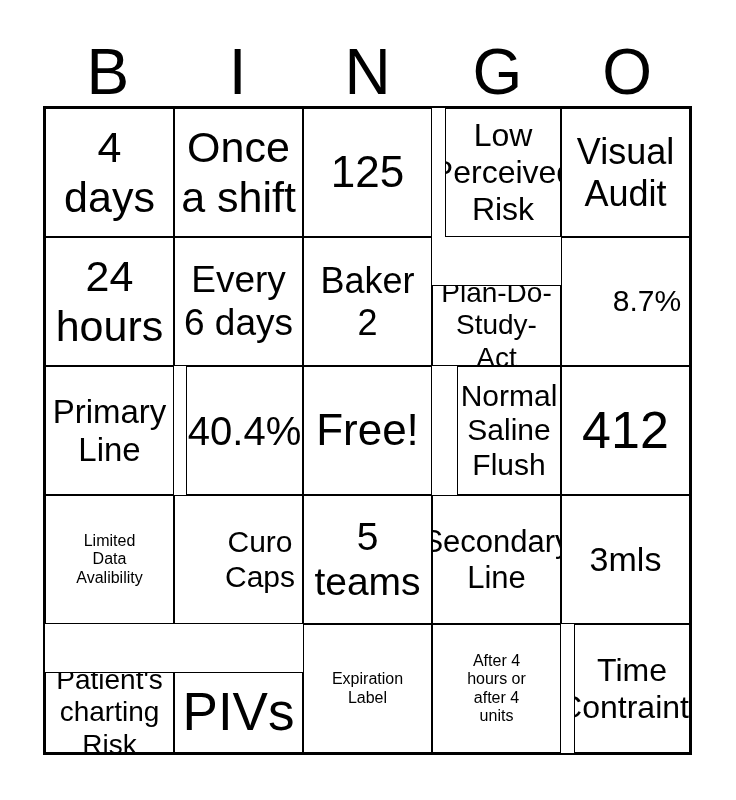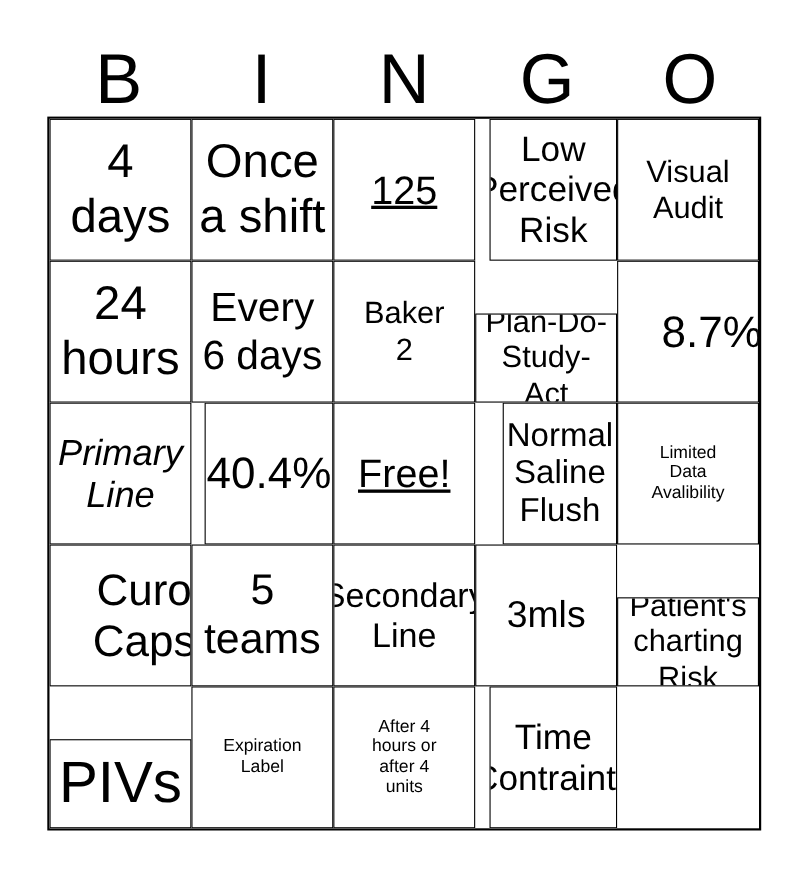--- a/index.html
+++ b/index.html
@@ -47,28 +47,28 @@
     line-height: 1.15;
     padding: 1px;
     overflow: hidden;
     background: #ffffff;
   }
   .fs23 { font-size: 31px; }
   .fs24 { font-size: 16px; }
   .fs25 { font-size: 32px; margin-left: 13px; }
   .fs28 { font-size: 28px; margin-top: 48px; }
   .fs30 { font-size: 30px; margin-left: 25px; }
-  .fs33 { font-size: 33px; font-style: italic; }
+  .fs33 { font-size: 33px; }
   .fs37 { font-size: 37px; }
   .fs39 { font-size: 39px; }
   .fs40 { font-size: 40px; margin-left: 12px; }
-  .fs42 { font-size: 28px; }
+  .fs42 { font-size: 36px; }
   .fs43 { font-size: 43px; }
-  .fs44 { font-size: 36px; text-decoration: underline; }
-  .fs46 { font-size: 40px; padding-left: 44px; }
+  .fs44 { font-size: 44px; }
+  .fs46 { font-size: 30px; padding-left: 44px; }
   .fs50 { font-size: 34px; }
   .fs52 { font-size: 52px; }
   .fs53 { font-size: 53px; margin-top: 48px; }
 </style>
 </head>
 <body>
 
 <div class="stage">
 
   <div class="title">
@@ -102,20 +102,21 @@
 Act</div>
     <div class="cell fs46">8.7%</div>
 
     <div class="cell fs33">Primary
 Line</div>
     <div class="cell fs40">40.4%</div>
     <div class="cell fs44">Free!</div>
     <div class="cell fs30">Normal
 Saline
 Flush</div>
+    <div class="cell fs52">412</div>
 
     <div class="cell fs24">Limited
 Data
 Avalibility</div>
     <div class="cell fs46">Curo
 Caps</div>
     <div class="cell fs39">5
 teams</div>
     <div class="cell fs23">Secondary
 Line</div>

